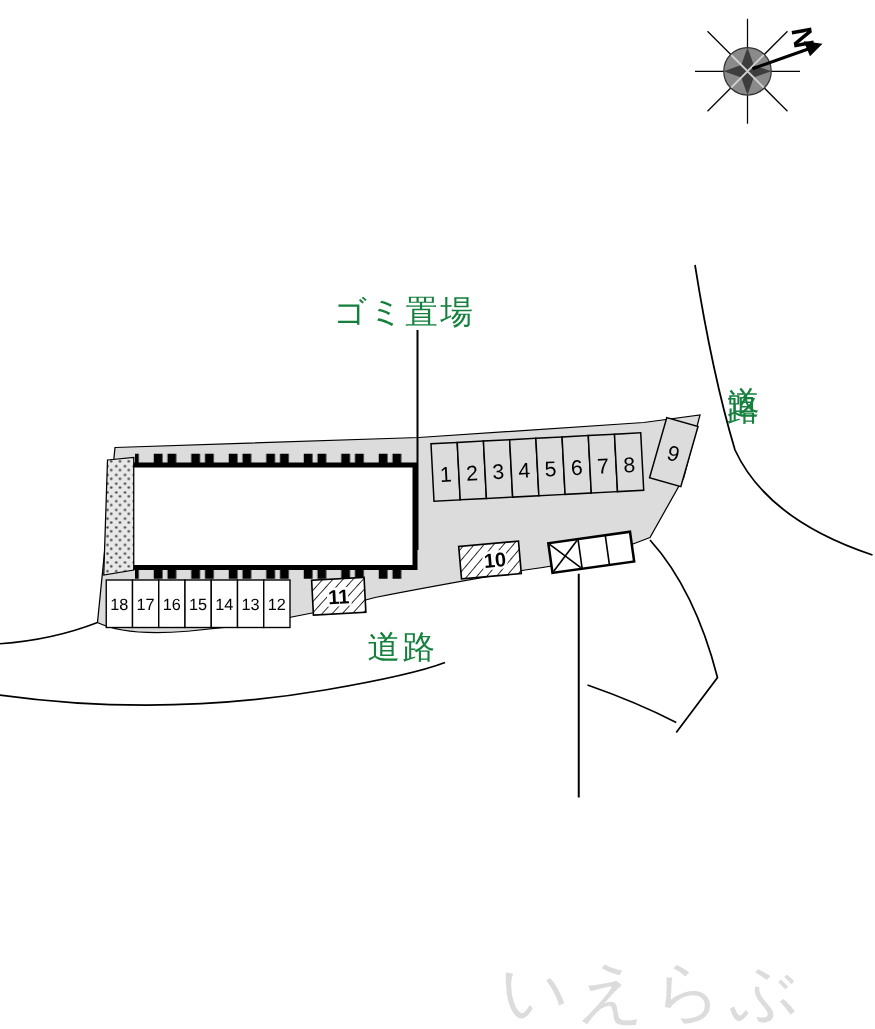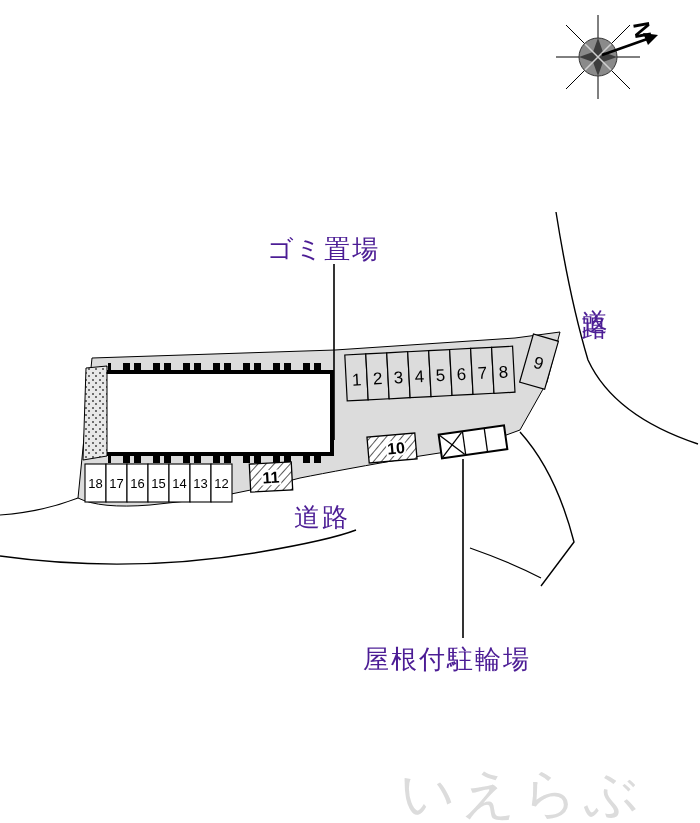--- a/index.html
+++ b/index.html
@@ -1,19 +1,19 @@
 <!DOCTYPE html>
 <html><head>
 <meta charset="utf-8">
 <style>
   html,body{margin:0;padding:0;background:#fff;}
   #canvas{position:relative;width:700px;height:823px;background:#ffffff;overflow:hidden;
           font-family:"Liberation Sans","DejaVu Sans",sans-serif;}
   svg{position:absolute;left:0;top:0;}
-  .label{position:absolute;color:#4c1d95;font-size:26px;letter-spacing:2px;white-space:nowrap;}
+  .label{position:absolute;color:#15803d;font-size:26px;letter-spacing:2px;white-space:nowrap;}
   .label-vertical{writing-mode:vertical-rl;text-orientation:upright;letter-spacing:6px;}
   .watermark{position:absolute;color:#d6d6d6;font-size:54px;letter-spacing:6px;opacity:.85;}
   text{font-family:"Liberation Sans","DejaVu Sans",sans-serif;}
 </style>
 </head>
 <body>
 
 <div id="canvas">
 
   <svg width="700" height="823" viewBox="0 0 700 823">
@@ -126,17 +126,16 @@
       <text x="634" y="34" font-size="23" font-weight="bold" transform="rotate(80 640 28)" fill="#000">N</text>
     </g>
   </svg>
 
   <div class="label" style="left:267px;top:232px;">ゴミ置場</div>
 
   <div class="label label-vertical" style="left:578px;top:288px;">道路</div>
 
   <div class="label" style="left:294px;top:500px;">道路</div>
 
-  <div class="label" style="left:363px;top:642px;">屋根付駐輪場</div>
 
   <div class="watermark" style="left:400px;top:758px;">いえらぶ</div>
 
 </div>
 
 </body></html>

